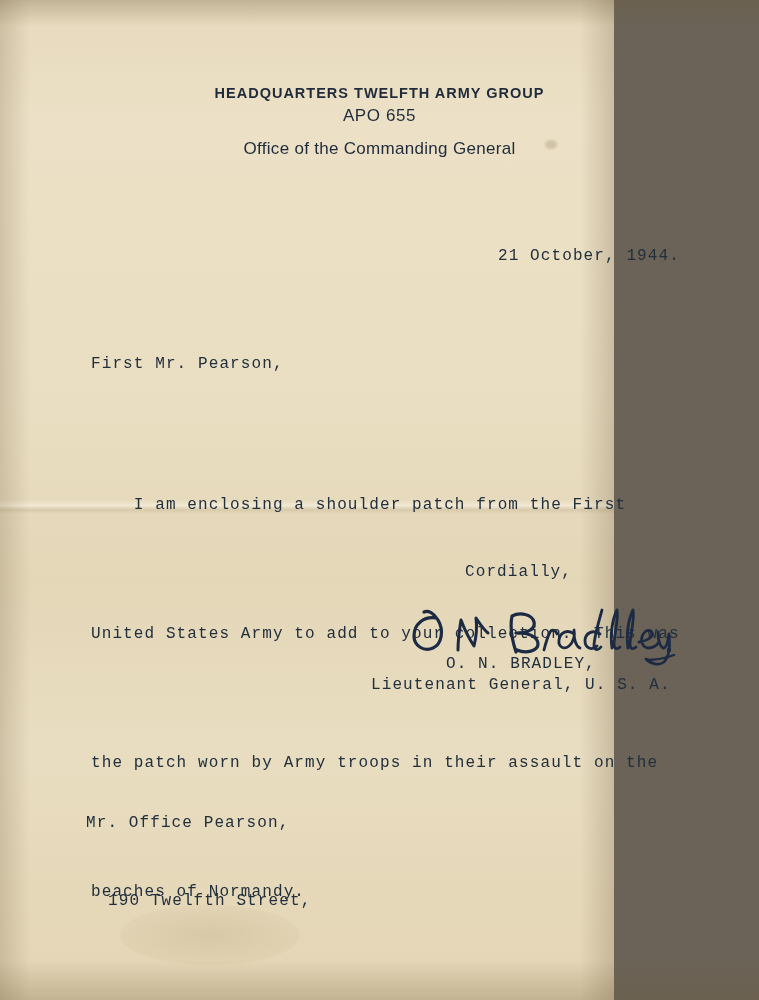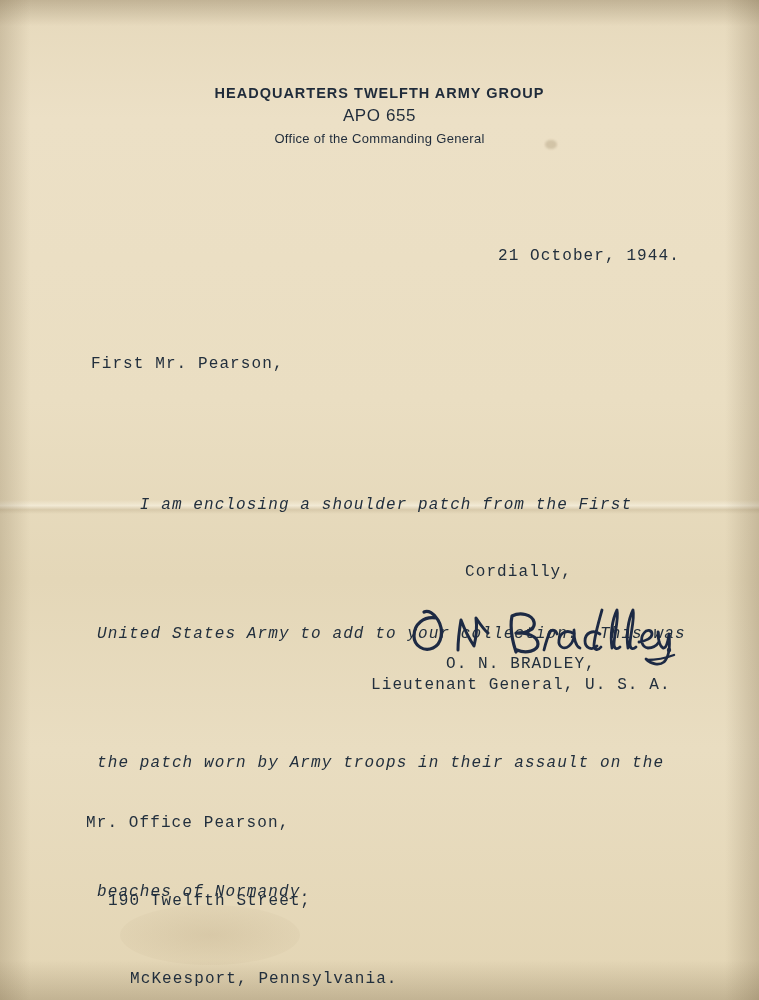--- a/index.html
+++ b/index.html
@@ -8,21 +8,21 @@
     background: #6b6357;
   }
   body {
     width: 759px;
     height: 1000px;
     overflow: hidden;
   }
 
   #page {
     position: relative;
-    width: 759px;
+    width: 614px;
     height: 1000px;
     background: #e9dcc0;
     background-image:
       linear-gradient(180deg, #e6d9bc 0%, #ece0c6 12%, #eadeC2 40%, #e4d7b8 58%, #e9ddc1 75%, #e3d5b4 100%),
       radial-gradient(ellipse at 18% 8%, rgba(255,250,235,0.55) 0%, rgba(255,250,235,0) 45%),
       radial-gradient(ellipse at 88% 95%, rgba(120,100,70,0.22) 0%, rgba(120,100,70,0) 50%);
     box-sizing: border-box;
     font-family: "Liberation Mono", "DejaVu Sans Mono", monospace;
     color: #23303f;
   }
@@ -64,23 +64,23 @@
     font-size: 13px;
     letter-spacing: 0.4px;
     margin-top: 6px;
   }
   .lh-line3 {
     font-size: 17px;
     letter-spacing: 0.6px;
     margin-top: 5px;
   }
   .lh-line4 {
-    font-size: 13px;
+    font-size: 17px;
     letter-spacing: 0.3px;
-    margin-top: 5px;
+    margin-top: 13px;
   }
 
   
   .typed {
     position: absolute;
     font-family: "Liberation Mono", "DejaVu Sans Mono", monospace;
     font-size: 16px;
     letter-spacing: 1.1px;
     color: #222f3d;
     white-space: pre;
@@ -89,23 +89,22 @@
   .date {
     top: 247px;
     left: 498px;
   }
   .salutation {
     top: 355px;
     left: 91px;
   }
   .body-p {
     top: 398px;
-    left: 97px;
+    left: 91px;
     line-height: 43px;
-    font-style: italic;
   }
   .closing {
     top: 563px;
     left: 465px;
   }
   .sig-name {
     top: 655px;
     left: 446px;
   }
   .sig-title {
@@ -188,16 +187,15 @@
       </g>
     </svg>
   </div>
 
   <div class="typed sig-name">O. N. BRADLEY,</div>
   <div class="typed sig-title">Lieutenant General, U. S. A.</div>
 
   <div class="typed addressee">
     <div>Mr. Office Pearson,</div>
     <div class="addr-l2">190 Twelfth Street,</div>
-    <div class="addr-l3">McKeesport, Pennsylvania.</div>
   </div>
 
 </div>
 
 </body></html>

